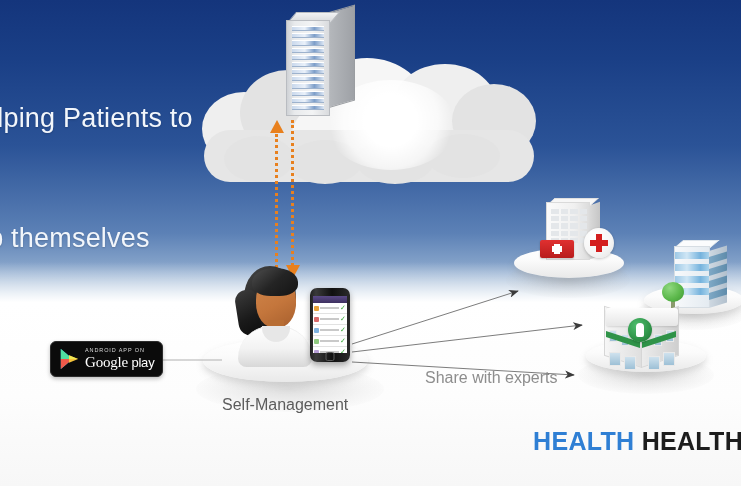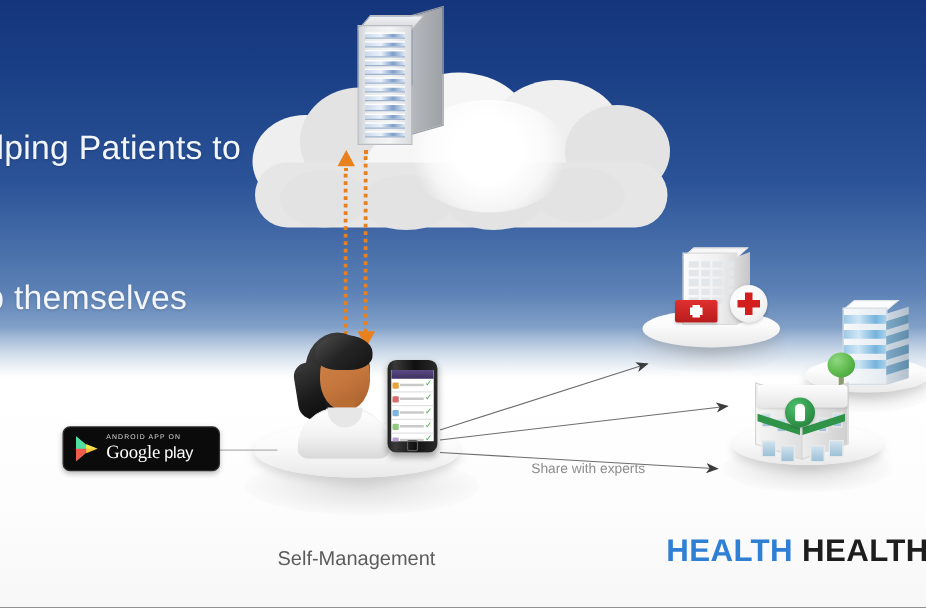--- a/index.html
+++ b/index.html
@@ -257,21 +257,21 @@
     transform: translateX(-50%);
     width: 7px; height: 7px;
     border: 1px solid #5a5a5a;
     border-radius: 2px;
   }
 
   
   .gplay {
     position: absolute;
     left: 50px; top: 341px;
-    width: 126px; height: 36px;
+    width: 113px; height: 36px;
     border-radius: 6px;
     background: #0b0b0b;
     border: 1px solid #2c2c2c;
     box-shadow: 0 2px 4px rgba(0,0,0,0.25);
     display: flex;
     align-items: center;
     gap: 6px;
     padding: 0 8px;
     box-sizing: border-box;
     z-index: 8;
@@ -466,26 +466,25 @@
     pointer-events: none;
   }
 
   
   .lbl-self {
     position: absolute;
     left: 222px; top: 396px;
     font-size: 16px;
     color: #5c5c5c;
     z-index: 9;
-    margin-top: 43px;
   }
   .lbl-share {
     position: absolute;
     left: 425px; top: 369px;
-    font-size: 11px;
+    font-size: 16px;
     color: #8d8d8d;
     z-index: 9;
   }
 
   
   .logo {
     position: absolute;
     right: -2px; bottom: 30px;
     font-size: 25px;
     font-weight: bold;

